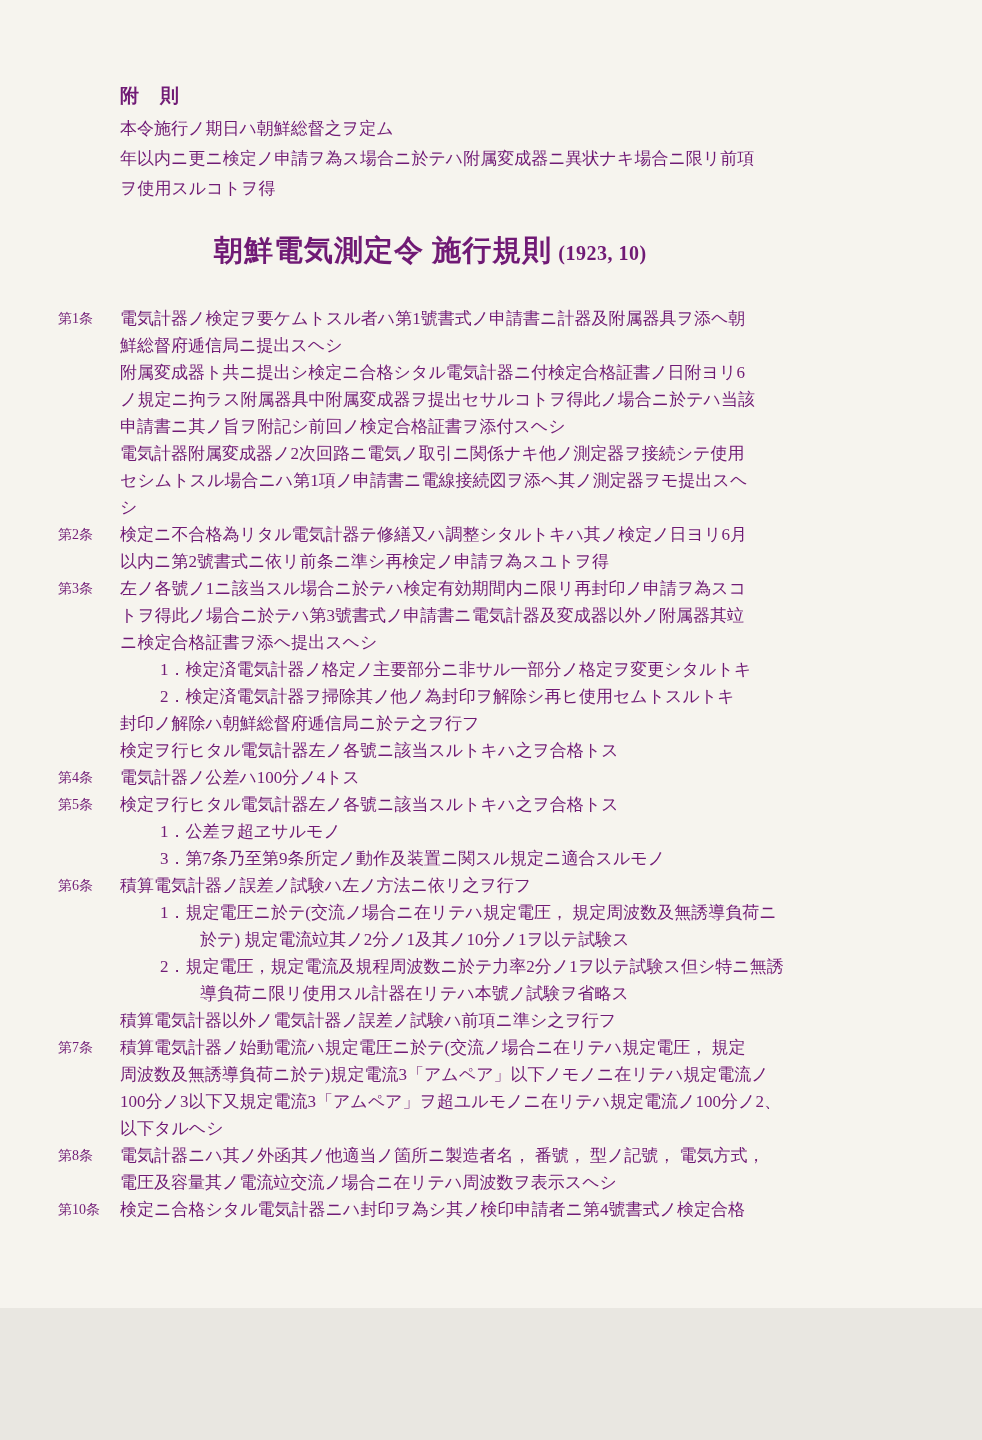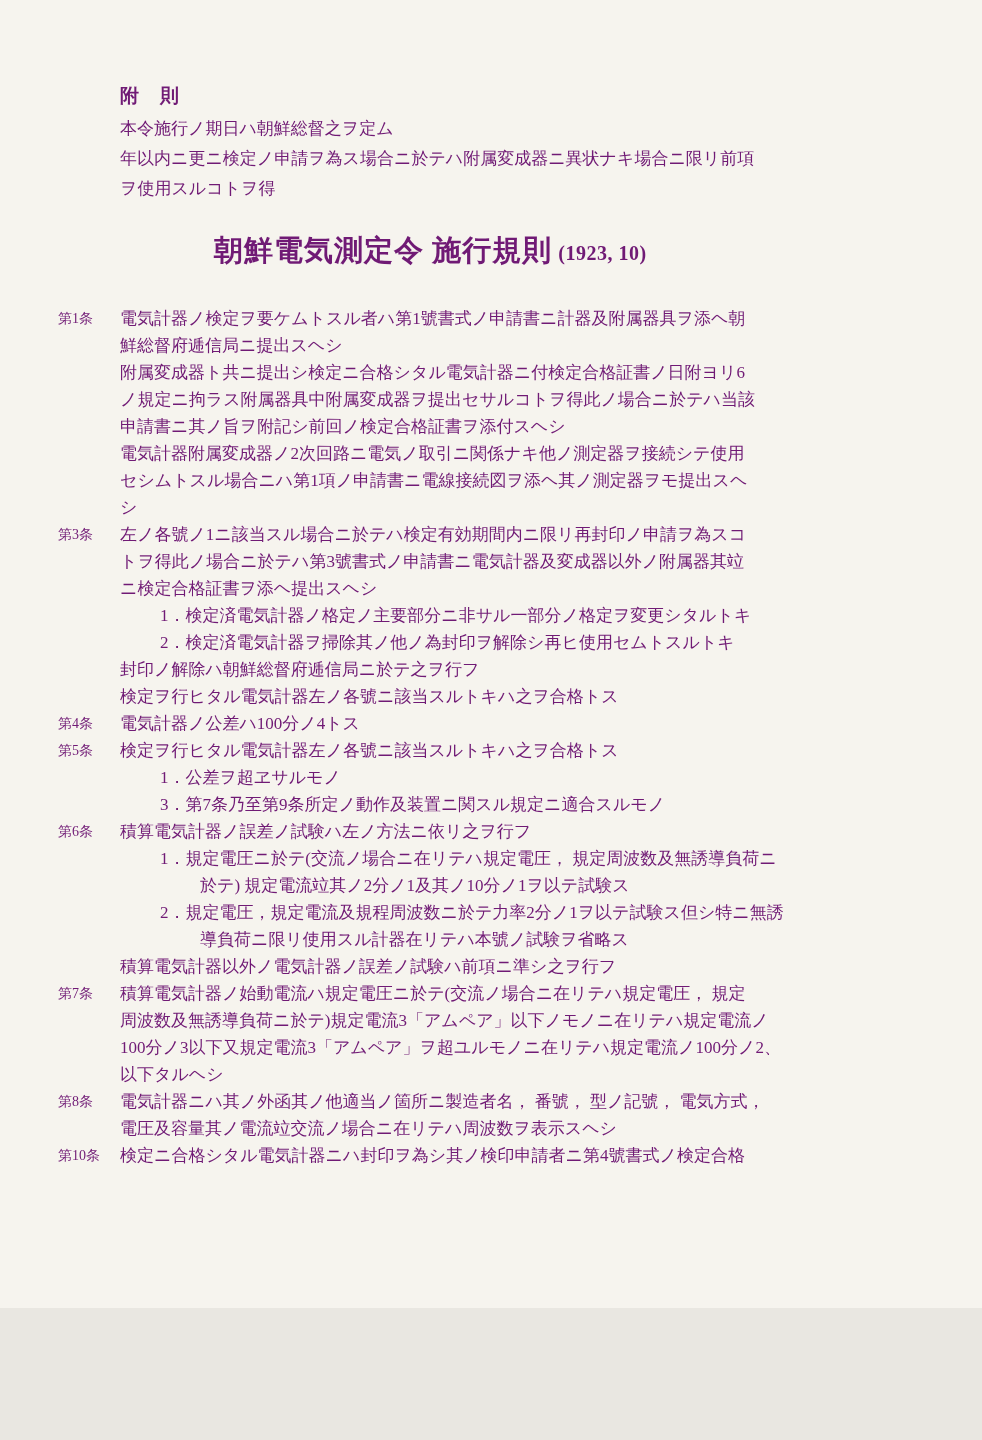--- a/index.html
+++ b/index.html
@@ -118,20 +118,27 @@
           <div class="line ind0">鮮総督府逓信局ニ提出スヘシ</div>
           <div class="line ind0">附属変成器ト共ニ提出シ検定ニ合格シタル電気計器ニ付検定合格証書ノ日附ヨリ6</div>
           <div class="line ind0">ノ規定ニ拘ラス附属器具中附属変成器ヲ提出セサルコトヲ得此ノ場合ニ於テハ当該</div>
           <div class="line ind0">申請書ニ其ノ旨ヲ附記シ前回ノ検定合格証書ヲ添付スヘシ</div>
           <div class="line ind0">電気計器附属変成器ノ2次回路ニ電気ノ取引ニ関係ナキ他ノ測定器ヲ接続シテ使用</div>
           <div class="line ind0">セシムトスル場合ニハ第1項ノ申請書ニ電線接続図ヲ添ヘ其ノ測定器ヲモ提出スヘ</div>
           <div class="line ind0">シ</div>
         </div>
       </div>
       <div class="article">
+        <span class="article-label">第2条</span>
+        <div class="article-body">
+          <div class="line ind0">検定ニ不合格為リタル電気計器テ修繕又ハ調整シタルトキハ其ノ検定ノ日ヨリ6月</div>
+          <div class="line ind0">以内ニ第2號書式ニ依リ前条ニ準シ再検定ノ申請ヲ為スユトヲ得</div>
+        </div>
+      </div>
+      <div class="article">
         <span class="article-label">第3条</span>
         <div class="article-body">
           <div class="line ind0">左ノ各號ノ1ニ該当スル場合ニ於テハ検定有効期間内ニ限リ再封印ノ申請ヲ為スコ</div>
           <div class="line ind0">トヲ得此ノ場合ニ於テハ第3號書式ノ申請書ニ電気計器及変成器以外ノ附属器其竝</div>
           <div class="line ind0">ニ検定合格証書ヲ添ヘ提出スヘシ</div>
           <div class="line ind1">1．検定済電気計器ノ格定ノ主要部分ニ非サル一部分ノ格定ヲ変更シタルトキ</div>
           <div class="line ind1">2．検定済電気計器ヲ掃除其ノ他ノ為封印ヲ解除シ再ヒ使用セムトスルトキ</div>
           <div class="line ind0">封印ノ解除ハ朝鮮総督府逓信局ニ於テ之ヲ行フ</div>
           <div class="line ind0">検定ヲ行ヒタル電気計器左ノ各號ニ該当スルトキハ之ヲ合格トス</div>
         </div>

